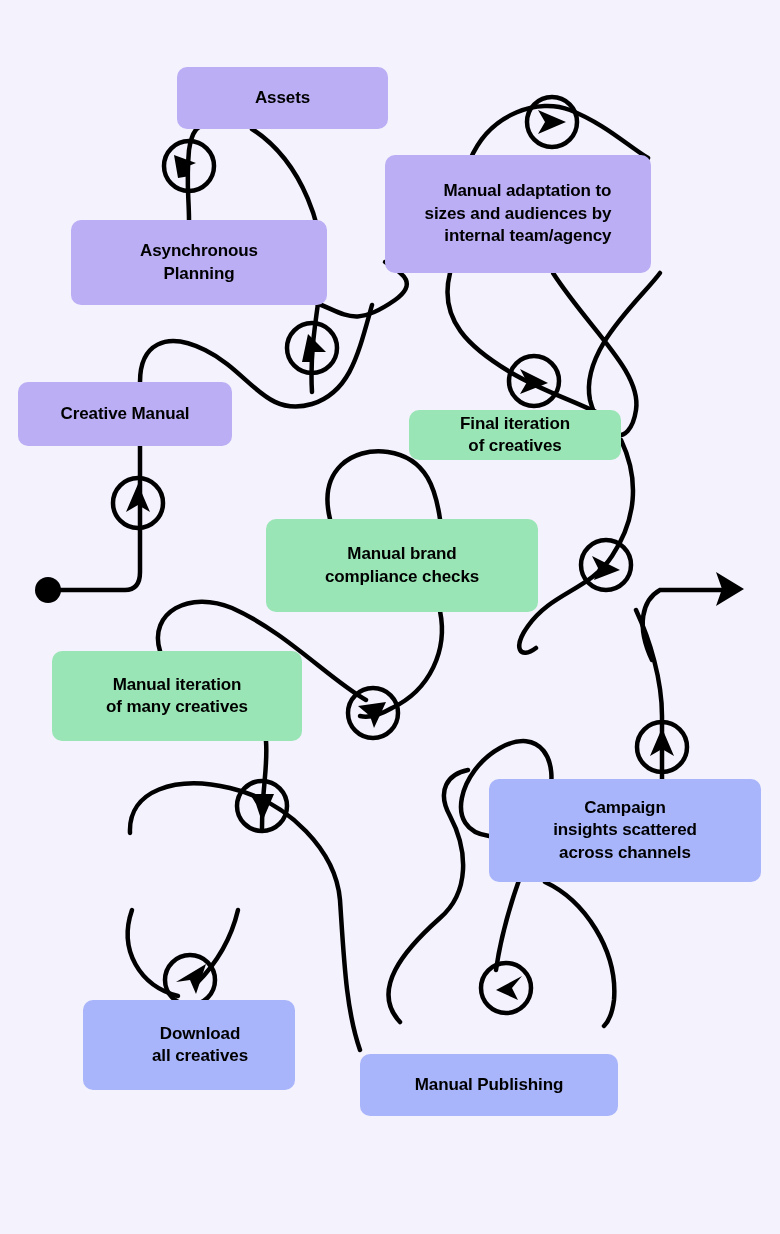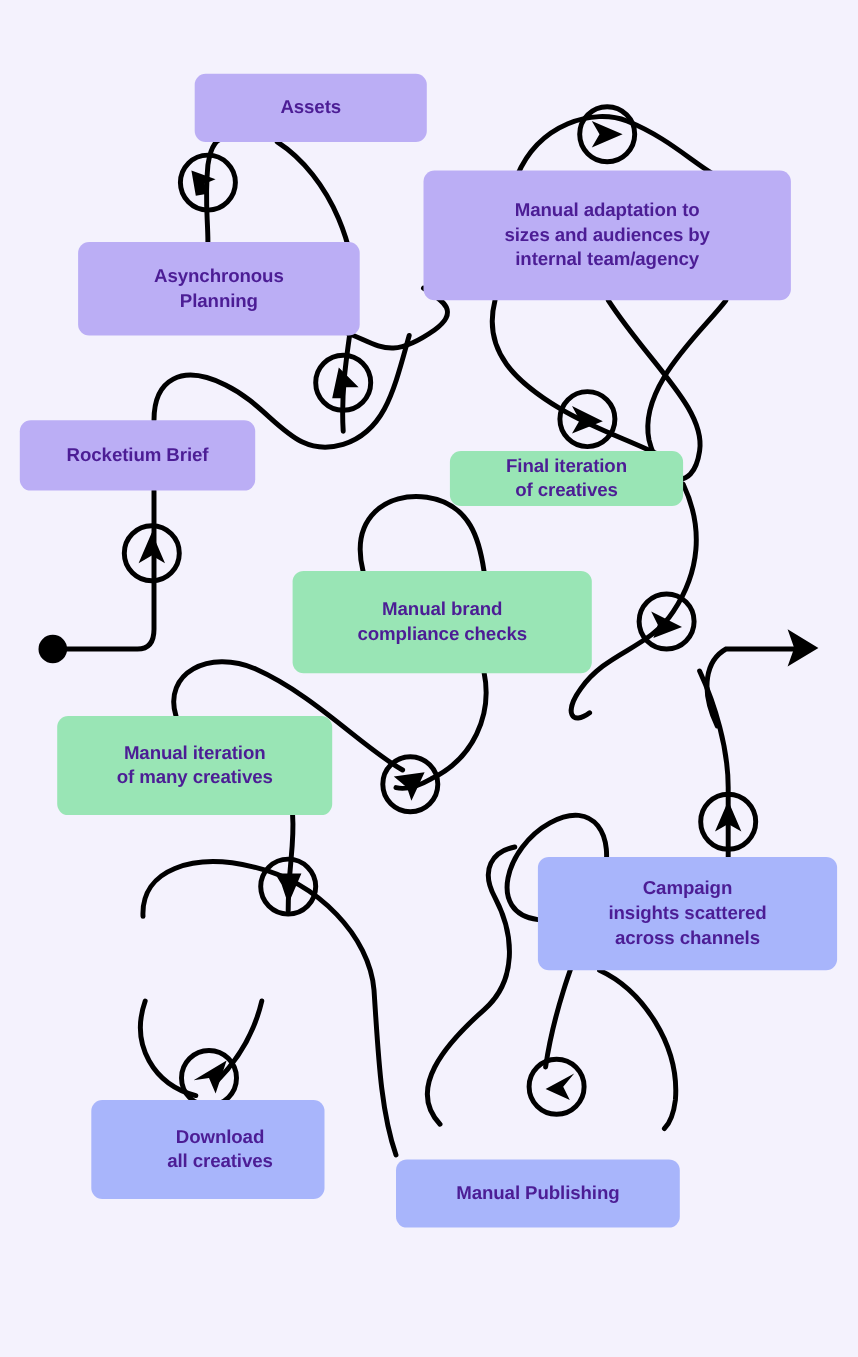--- a/index.html
+++ b/index.html
@@ -25,21 +25,21 @@
     width: 780px; height: 1234px;
     pointer-events: none;
   }
   .node {
     position: absolute;
     border-radius: 10px;
     display: flex;
     align-items: center;
     justify-content: center;
     text-align: center;
-    color: #4c1d95;
+    color: #000000;
     font-weight: 700;
     font-size: 17px;
     line-height: 1.32;
     letter-spacing: -0.1px;
     padding: 6px 14px;
     white-space: pre-line;
     z-index: 3;
   }
   .node.purple { background: #bbaef5; }
   .node.green  { background: #99e5b5; }
@@ -156,26 +156,26 @@
         <path d="M522 976 L496 990 L518 1000 L512 988 Z" fill="#000"></path>
       </g>
     </g>
 
     <circle cx="48" cy="590" r="13" fill="#000"></circle>
 
     <path d="M716 572 L744 589 L716 606 L722 589 Z" fill="#000"></path>
   </svg>
 
   <div class="node purple" style="left: 177px; top: 67px; width: 211px; height: 62px;">Assets</div>
-  <div class="node purple" style="left: 385px; top: 155px; width: 334px; height: 118px;">Manual adaptation to
+  <div class="node purple" style="left: 385px; top: 155px; width: 266px; height: 118px; text-align: right;">Manual adaptation to
 sizes and audiences by
 internal team/agency</div>
   <div class="node purple" style="left: 71px; top: 220px; width: 256px; height: 85px;">Asynchronous
 Planning</div>
-  <div class="node purple" style="left: 18px; top: 382px; width: 214px; height: 64px;">Rocketium Brief</div>
+  <div class="node purple" style="left: 18px; top: 382px; width: 214px; height: 64px;">Creative Manual</div>
   <div class="node green" style="left: 409px; top: 410px; width: 212px; height: 50px;">Final iteration
 of creatives</div>
   <div class="node green" style="left: 266px; top: 519px; width: 272px; height: 93px;">Manual brand
 compliance checks</div>
   <div class="node green" style="left: 52px; top: 651px; width: 250px; height: 90px;">Manual iteration
 of many creatives</div>
   <div class="node blue" style="left: 489px; top: 779px; width: 272px; height: 103px;">Campaign
 insights scattered
 across channels</div>
   <div class="node blue" style="left: 83px; top: 1000px; width: 212px; height: 90px; padding-left: 36px;">Download

